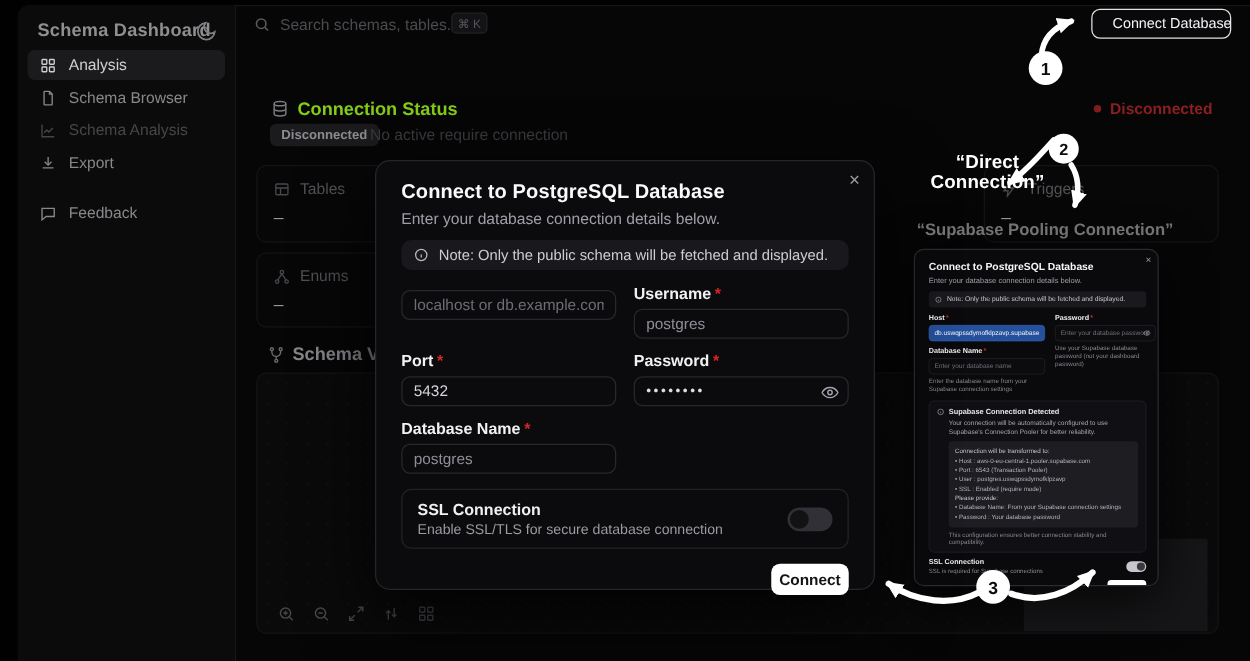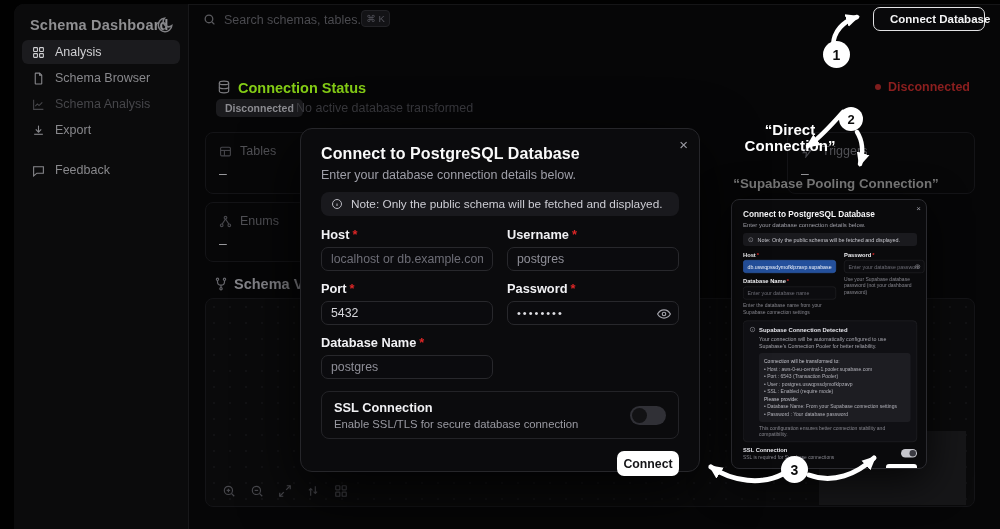--- a/index.html
+++ b/index.html
@@ -30,21 +30,21 @@
   
   .search-icon { position:absolute; left:203px; top:13px; width:13px; height:13px; color:#5a5a5e; }
   .search-text { position:absolute; left:224px; top:13px; font-size:12.5px; color:#4a4a4f; }
   .kbd { position:absolute; left:361px; top:10px; width:29px; height:17px; background:#131316;
     border:1px solid #222226; border-radius:4px; color:#54545c; font-size:9.5px;
     display:flex; align-items:center; justify-content:center; }
   .connect-db-btn { position:absolute; left:873px; top:7px; width:112px; height:24px;
     background:#09090b; border:1.5px solid #e2e2e4; border-radius:7px;
     display:flex; align-items:center; gap:7px; padding:0 9px; cursor:pointer; }
   .connect-db-btn .bico { width:12px; height:12px; color:#ededf0; }
-  .connect-db-btn span { font-size:11.5px; font-weight:700; color:#f4f4f5; white-space:nowrap; }
+  .connect-db-btn span { font-size:11.5px; font-weight:400; color:#f4f4f5; white-space:nowrap; }
 
   
   .status-red { position:absolute; left:875px; top:80px; display:flex; align-items:center; gap:7px; }
   .status-red .dot { width:6px; height:6px; border-radius:50%; background:#7e1d1d; }
   .status-red .txt { font-size:12.5px; font-weight:600; color:#8c1f1f; }
 
   .cs-icon { position:absolute; left:217px; top:80px; width:14px; height:14px; color:#7c7c80; }
   .cs-title { position:absolute; left:238px; top:80px; font-size:14.5px; font-weight:700; color:#84cc16; }
   .cs-badge { position:absolute; left:216px; top:99px; background:#1b1b1e; border-radius:5px;
     padding:3px 9px; font-size:10.5px; font-weight:600; color:#8c8c91; }
@@ -241,21 +241,21 @@
 
   <span class="cs-icon">
     <svg viewBox="0 0 24 24" fill="none" stroke="currentColor" stroke-width="2">
         <ellipse cx="12" cy="5" rx="8" ry="3"></ellipse>
         <path d="M4 5v14c0 1.7 3.6 3 8 3s8-1.3 8-3V5"></path>
         <path d="M4 12c0 1.7 3.6 3 8 3s8-1.3 8-3"></path>
       </svg>
   </span>
   <div class="cs-title">Connection Status</div>
   <div class="cs-badge">Disconnected</div>
-  <div class="cs-msg">No active database transformed</div>
+  <div class="cs-msg">No active require connection</div>
 
   <div class="card" style="left:205px; top:132px; width:278px; height:62px;">
     <div class="c-head">
       <span class="cico">
         <svg viewBox="0 0 24 24" fill="none" stroke="currentColor" stroke-width="2">
             <rect x="3" y="4" width="18" height="16" rx="2"></rect>
             <path d="M3 10h18"></path>
             <path d="M10 10v10"></path>
           </svg>
       </span>
@@ -354,21 +354,20 @@
         <svg viewBox="0 0 24 24" fill="none" stroke="currentColor" stroke-width="2">
             <circle cx="12" cy="12" r="9"></circle>
             <path d="M12 11v5"></path>
             <path d="M12 8h.01"></path>
           </svg>
       </span>
       <span>Note: Only the public schema will be fetched and displayed.</span>
     </div>
     <div class="m-grid">
       <div>
-        <div class="f-label"><span>Host</span><span class="req">*</span></div>
         <input class="f-input" type="text" readonly="" placeholder="localhost or db.example.com" style="">
       </div>
       <div>
         <div class="f-label"><span>Username</span><span class="req">*</span></div>
         <input class="f-input dimval" type="text" readonly="" value="postgres" style="">
       </div>
       <div>
         <div class="f-label"><span>Port</span><span class="req">*</span></div>
         <input class="f-input" type="text" readonly="" value="5432" style="">
       </div>

